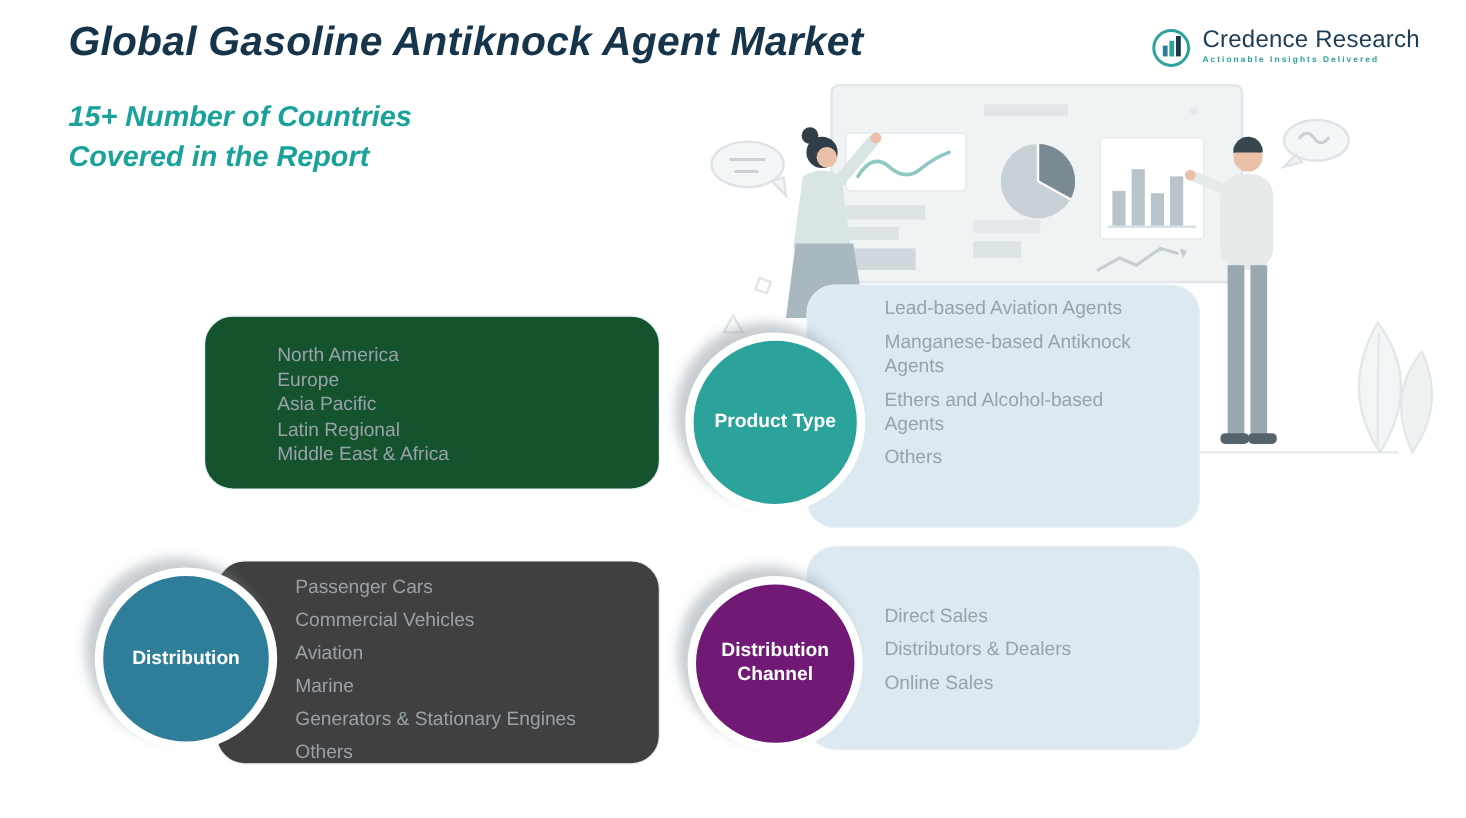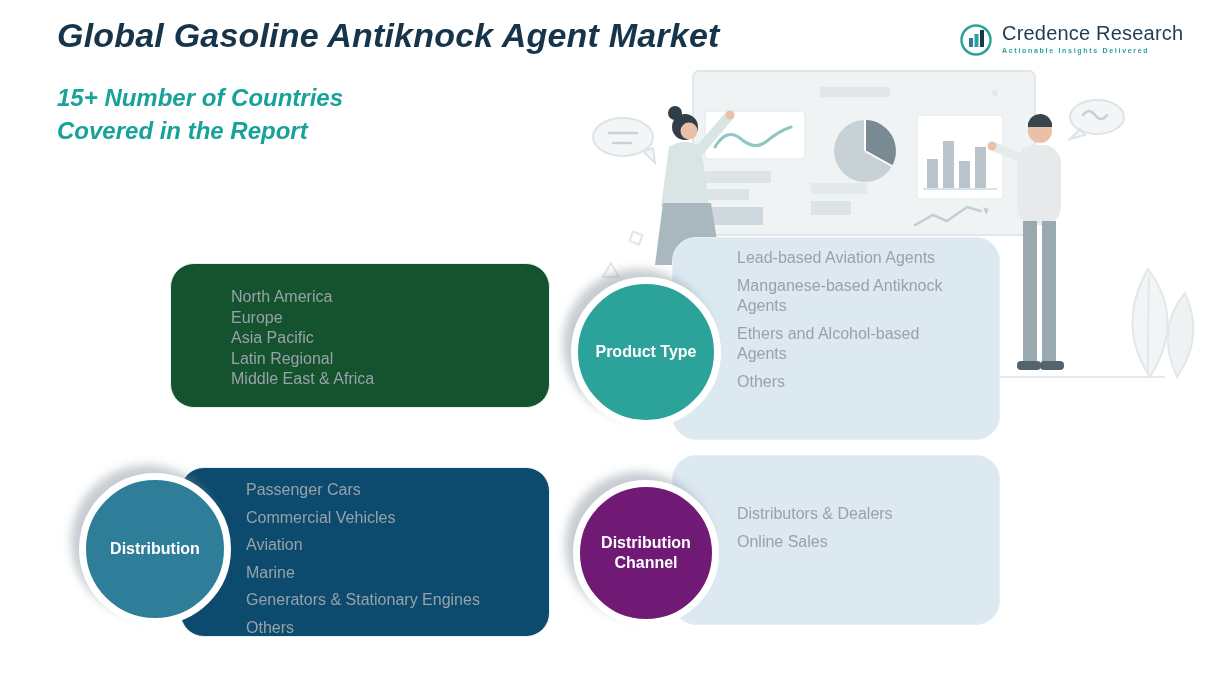--- a/index.html
+++ b/index.html
@@ -201,33 +201,34 @@
   <div class="card card-product" style="background: rgb(221, 233, 241);">
     <ul>
       <li>Lead-based Aviation Agents</li>
       <li>Manganese-based Antiknock Agents</li>
       <li>Ethers and Alcohol-based Agents</li>
       <li>Others</li>
     </ul>
   </div>
   <div class="bubble-circle bubble-product" style="background: rgb(43, 163, 154);">Product Type</div>
 
-  <div class="card card-application" style="background: #0c4a6e;">
+  <div class="card card-application" style="background: #404040;">
     <ul>
       <li>Passenger Cars</li>
       <li>Commercial Vehicles</li>
       <li>Aviation</li>
       <li>Marine</li>
       <li>Generators &amp; Stationary Engines</li>
       <li>Others</li>
     </ul>
   </div>
   <div class="bubble-circle bubble-application" style="background: rgb(47, 126, 153);">Distribution</div>
 
   <div class="card card-distribution" style="background: rgb(221, 233, 241);">
     <ul>
+      <li>Direct Sales</li>
       <li>Distributors &amp; Dealers</li>
       <li>Online Sales</li>
     </ul>
   </div>
   <div class="bubble-circle bubble-distribution" style="background: #701a75;">Distribution Channel</div>
 
 </div>
 
 </body></html>

